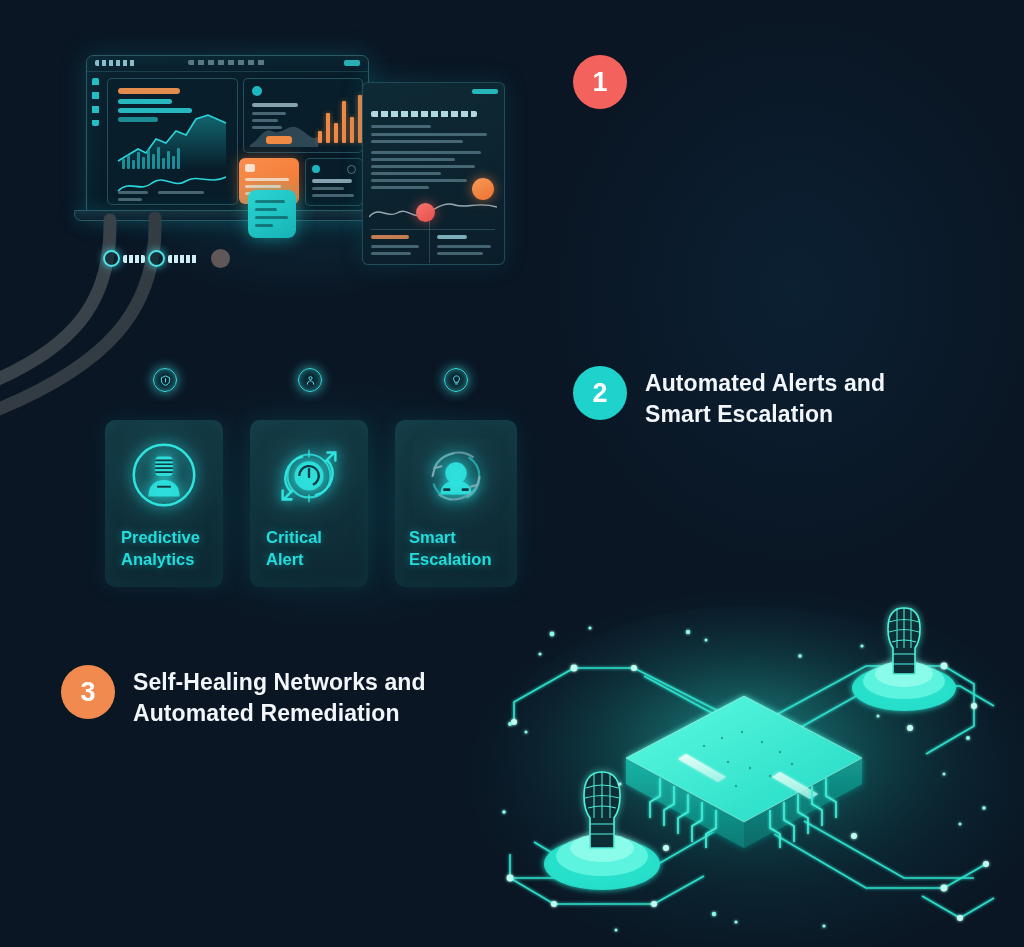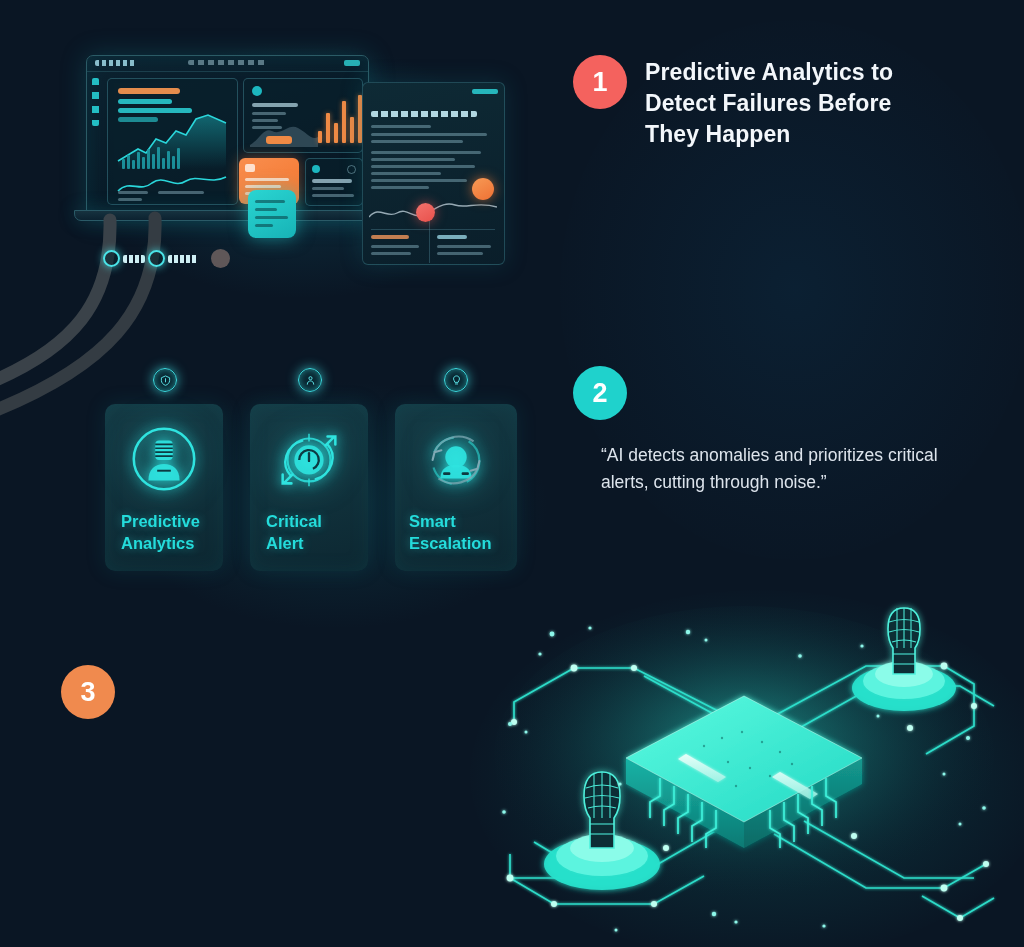--- a/index.html
+++ b/index.html
@@ -114,21 +114,21 @@
   .ribbons svg{width:100%;height:100%;display:block;}
   .tagbadge{position:absolute;display:flex;align-items:center;gap:3px;}
   .tagbadge .ring{width:13px;height:13px;border-radius:50%;border:2px solid #4ae4e8;
     box-shadow:0 0 8px rgba(70,225,230,.8);background:rgba(10,40,50,.6);}
   .tagbadge .txt{width:22px;height:8px;border-radius:2px;
     background:repeating-linear-gradient(90deg,#cfeff4 0 4px,transparent 4px 6px);filter:blur(.4px);}
   .greydot{position:absolute;left:211px;top:249px;width:19px;height:19px;border-radius:50%;
     background:#6e6160;opacity:.85;}
 
   
-  .cards{position:absolute;left:105px;top:404px;width:412px;height:167px;}
+  .cards{position:absolute;left:105px;top:420px;width:412px;height:167px;}
   .fcard{position:absolute;top:0;width:118px;height:167px;border-radius:10px;
     background:linear-gradient(165deg,rgba(22,62,72,.92),rgba(13,40,50,.92));
     box-shadow:0 0 20px rgba(16,110,120,.20), inset 0 0 18px rgba(20,90,100,.22);}
   .fcard.c1{left:0;}
   .fcard.c2{left:145px;}
   .fcard.c3{left:290px;width:122px;}
   .fcard .ficon{position:absolute;left:50%;top:16px;transform:translateX(-50%);width:78px;height:78px;}
   .fcard .ficon svg{width:100%;height:100%;display:block;
     filter:drop-shadow(0 0 6px rgba(45,228,226,.85)) drop-shadow(0 0 14px rgba(35,200,200,.55));}
   .fcard .flabel{position:absolute;left:16px;right:8px;top:106px;color:#24dcdb;
@@ -538,33 +538,32 @@
           <circle cx="350" cy="330" r="1.6"></circle>
         <circle cx="142" cy="334" r="1.5"></circle>
           <circle cx="404" cy="120" r="1.5"></circle>
       </g>
     </svg>
   </div>
 
   <div class="step" id="step1">
     <div class="step-head">
       <div class="badge" style="background:#f4625e">1</div>
-      <div class="step-title">Predictive Analytics to
-Detect Failures Before
-They Happen</div>
     </div>
   </div>
 
   <div class="step" id="step2">
     <div class="step-head">
       <div class="badge" style="background:#1fd2cc">2</div>
-    </div>
-    <div class="step-body">“AI detects anomalies and prioritizes critical
-alerts, cutting through noise.”</div>
+      <div class="step-title">Automated Alerts and
+Smart Escalation</div>
+    </div>
   </div>
 
   <div class="step" id="step3">
     <div class="step-head">
       <div class="badge" style="background:#f08a4e">3</div>
+      <div class="step-title">Self-Healing Networks and
+Automated Remediation</div>
     </div>
   </div>
 
 </div>
 
 </body></html>

